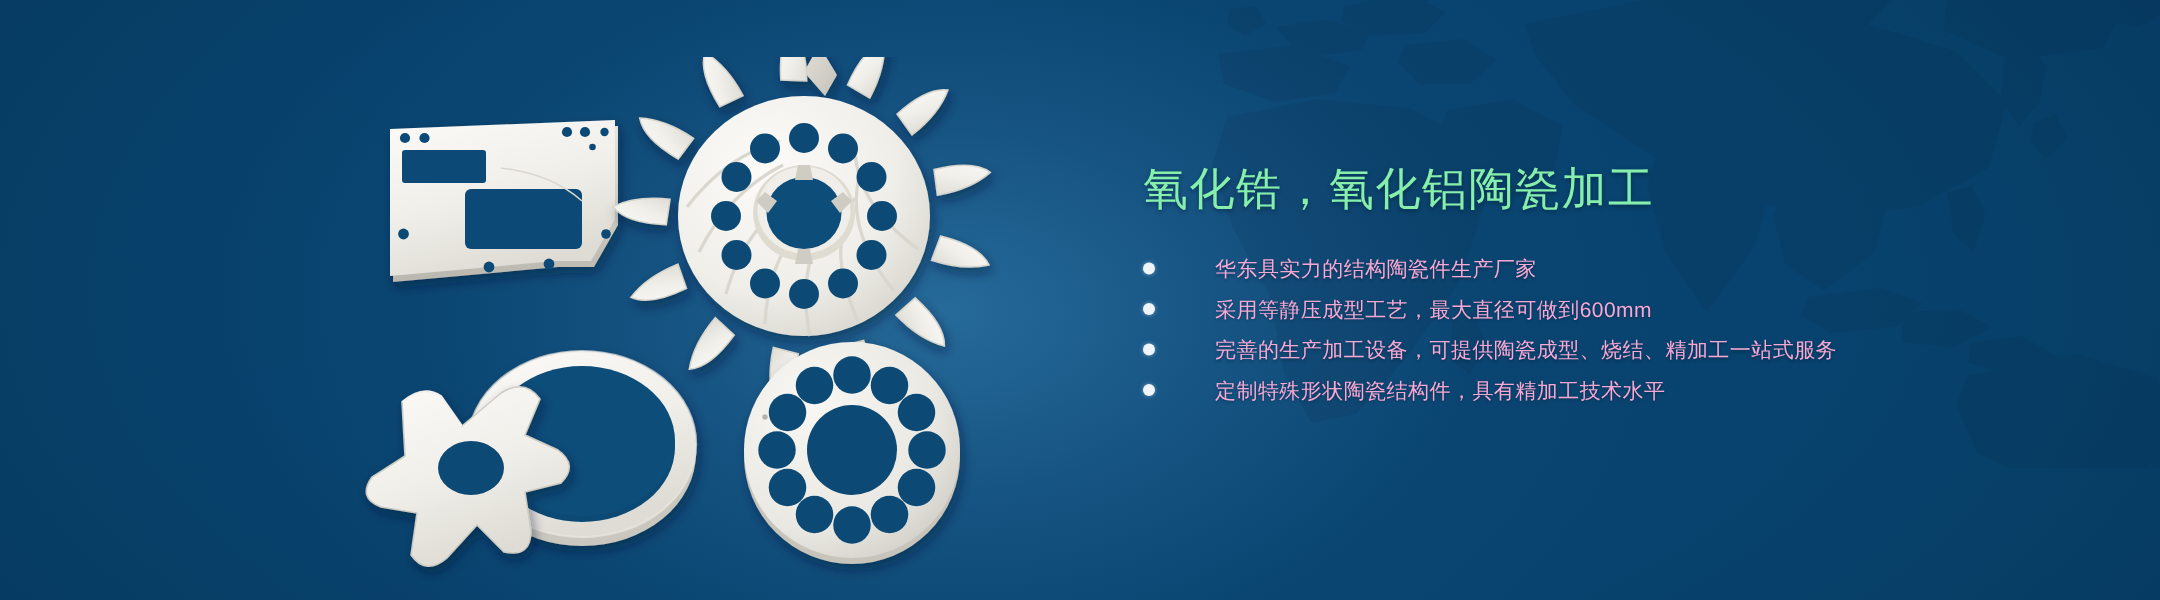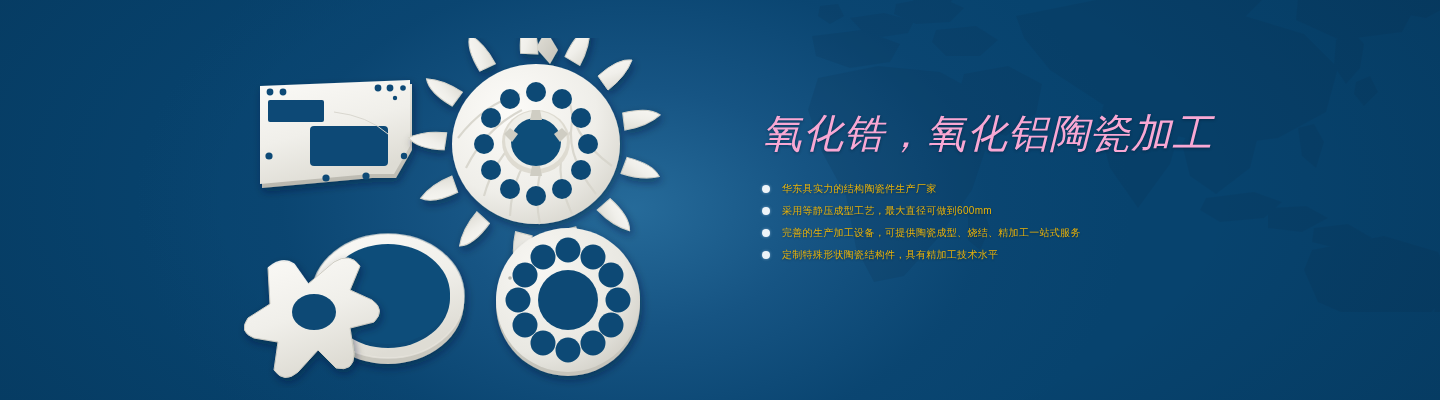--- a/index.html
+++ b/index.html
@@ -76,29 +76,28 @@
   .products svg { display: block; width: 100%; height: 100%; }
 
   
   .copy {
     position: absolute;
     left: 762px;
     top: 108px;
     width: 560px;
   }
   .headline {
-    font-size: 40px;
+    font-size: 30px;
     line-height: 1.25;
-    color: #f9a8d4;
+    color: #86efac;
     letter-spacing: 1px;
     font-weight: 400;
     margin: 0 0 24px 0;
     text-shadow: 0 1px 3px rgba(0,20,40,0.45);
     white-space: nowrap;
-    font-style: italic;
   }
   .bullets {
     list-style: none;
     margin: 0;
     padding: 0;
   }
   .bullet {
     display: flex;
     align-items: center;
     margin-bottom: 9px;
@@ -108,25 +107,26 @@
   .dot {
     width: 8px;
     height: 8px;
     border-radius: 50%;
     background: #eef4f8;
     flex: 0 0 auto;
     margin-right: 12px;
     box-shadow: 0 0 3px rgba(200,225,245,0.5);
   }
   .bullet-text {
-    font-size: 10px;
+    font-size: 14px;
     line-height: 1.3;
-    color: #eab308;
+    color: #f9a8d4;
     letter-spacing: 0.3px;
     text-shadow: 0 1px 2px rgba(0,20,40,0.4);
+    margin-left: 28px;
   }
 </style>
 </head>
 <body>
 
 <div class="banner">
 
   <div class="bg-base"></div>
   <div class="bg-glow"></div>
 

